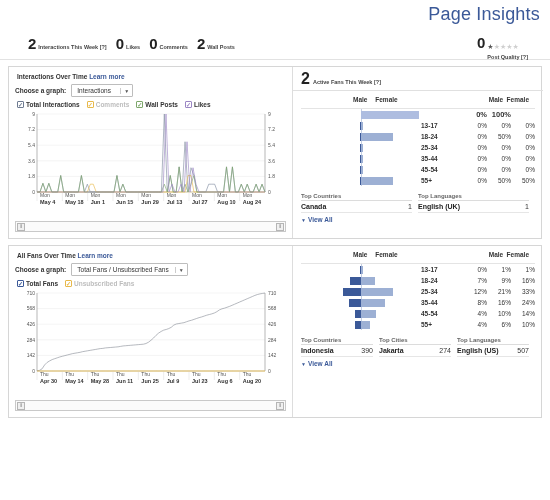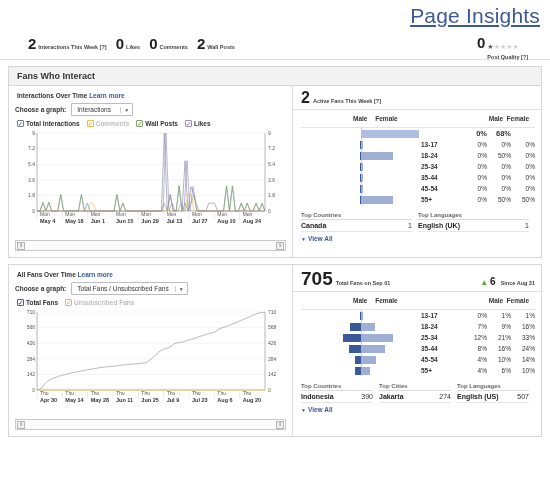--- a/index.html
+++ b/index.html
@@ -10,23 +10,22 @@
     font-family: "Liberation Sans", sans-serif;
     color: #333333;
     overflow: hidden;
   }
   .page { position: relative; width: 550px; height: 500px; background:#fff; }
 
   
   .topbar { height: 30px; position: relative; }
   .page-title {
     position: absolute; right: 10px; top: 4px;
-    font-size: 21px; color: #3b5998; font-weight: normal;
+    font-size: 18px; color: #3b5998; font-weight: normal;
     letter-spacing: .2px;
-    text-decoration: underline;
   }
 
   
   .summary {
     position: relative; height: 30px;
     border-bottom: 1px solid #e2e2e2;
     padding: 0 10px;
   }
   .stat-group { position: absolute; left: 28px; top: 6px; display: flex; align-items: baseline; gap: 9px; }
   .stat { display: flex; align-items: baseline; }
@@ -168,21 +167,20 @@
     <div class="quality">
       <span class="num">0</span>
       <span class="qwrap">
         <span class="stars" id="quality-stars"><span class="star-on">★</span><span class="star-off">★</span><span class="star-off">★</span><span class="star-off">★</span><span class="star-off">★</span></span>
         <span class="lbl">Post Quality [?]</span>
       </span>
     </div>
   </div>
 
   <div class="panel">
-    <div class="panel-header">Fans Who Interact</div>
     <div class="panel-body">
 
       <div class="left-col">
         <div class="subhead">
           <span>Interactions Over Time</span>
           <a href="#">Learn more</a>
         </div>
 
         <div class="graph-picker">
           <span class="lab">Choose a graph:</span>
@@ -297,21 +295,21 @@
           <div id="demo-1">
               <div class="pyramid-row totals-row">
                 <div class="py-left">
                   <span class="axis-line"></span>
                   <span class="bar-m" style="width: 0px;"></span>
                   <span class="bar-f" style="width: 58px;"></span>
                 </div>
                 <div class="py-right-cells">
                   <span class="age-lbl"></span>
                   <span class="pct strong">0%</span>
-                  <span class="pct strong">68%</span>
+                  <span class="pct strong">100%</span>
                   <span class="pct"></span>
                 </div>
               </div>
               <div class="pyramid-row">
                 <div class="py-left">
                   <span class="axis-line"></span>
                   <span class="bar-m" style="width: 1.5px;"></span>
                   <span class="bar-f" style="width: 1.5px;"></span>
                 </div>
                 <div class="py-right-cells">
@@ -496,31 +494,20 @@
             </svg>
         </div>
 
         <div class="scrollbar">
           <span class="sb-handle">⦀</span>
           <span class="sb-handle">⦀</span>
         </div>
       </div>
 
       <div class="right-col">
-        <div class="right-head">
-          <div class="rh-left">
-            <span class="rh-num big">705</span>
-            <span class="rh-lbl">Total Fans on Sep 01</span>
-          </div>
-          <div class="rh-right">
-            <span class="rh-arrow">▲</span>
-            <span class="rh-delta">6</span>
-            <span class="rh-lbl">Since Aug 31</span>
-          </div>
-        </div>
 
         <div class="demo">
           <div class="demo-head">
             <span class="mf-left">
               <span>Male</span>
               <span>Female</span>
             </span>
             <span class="mf-right">
               <span>Male</span>
               <span>Female</span>

